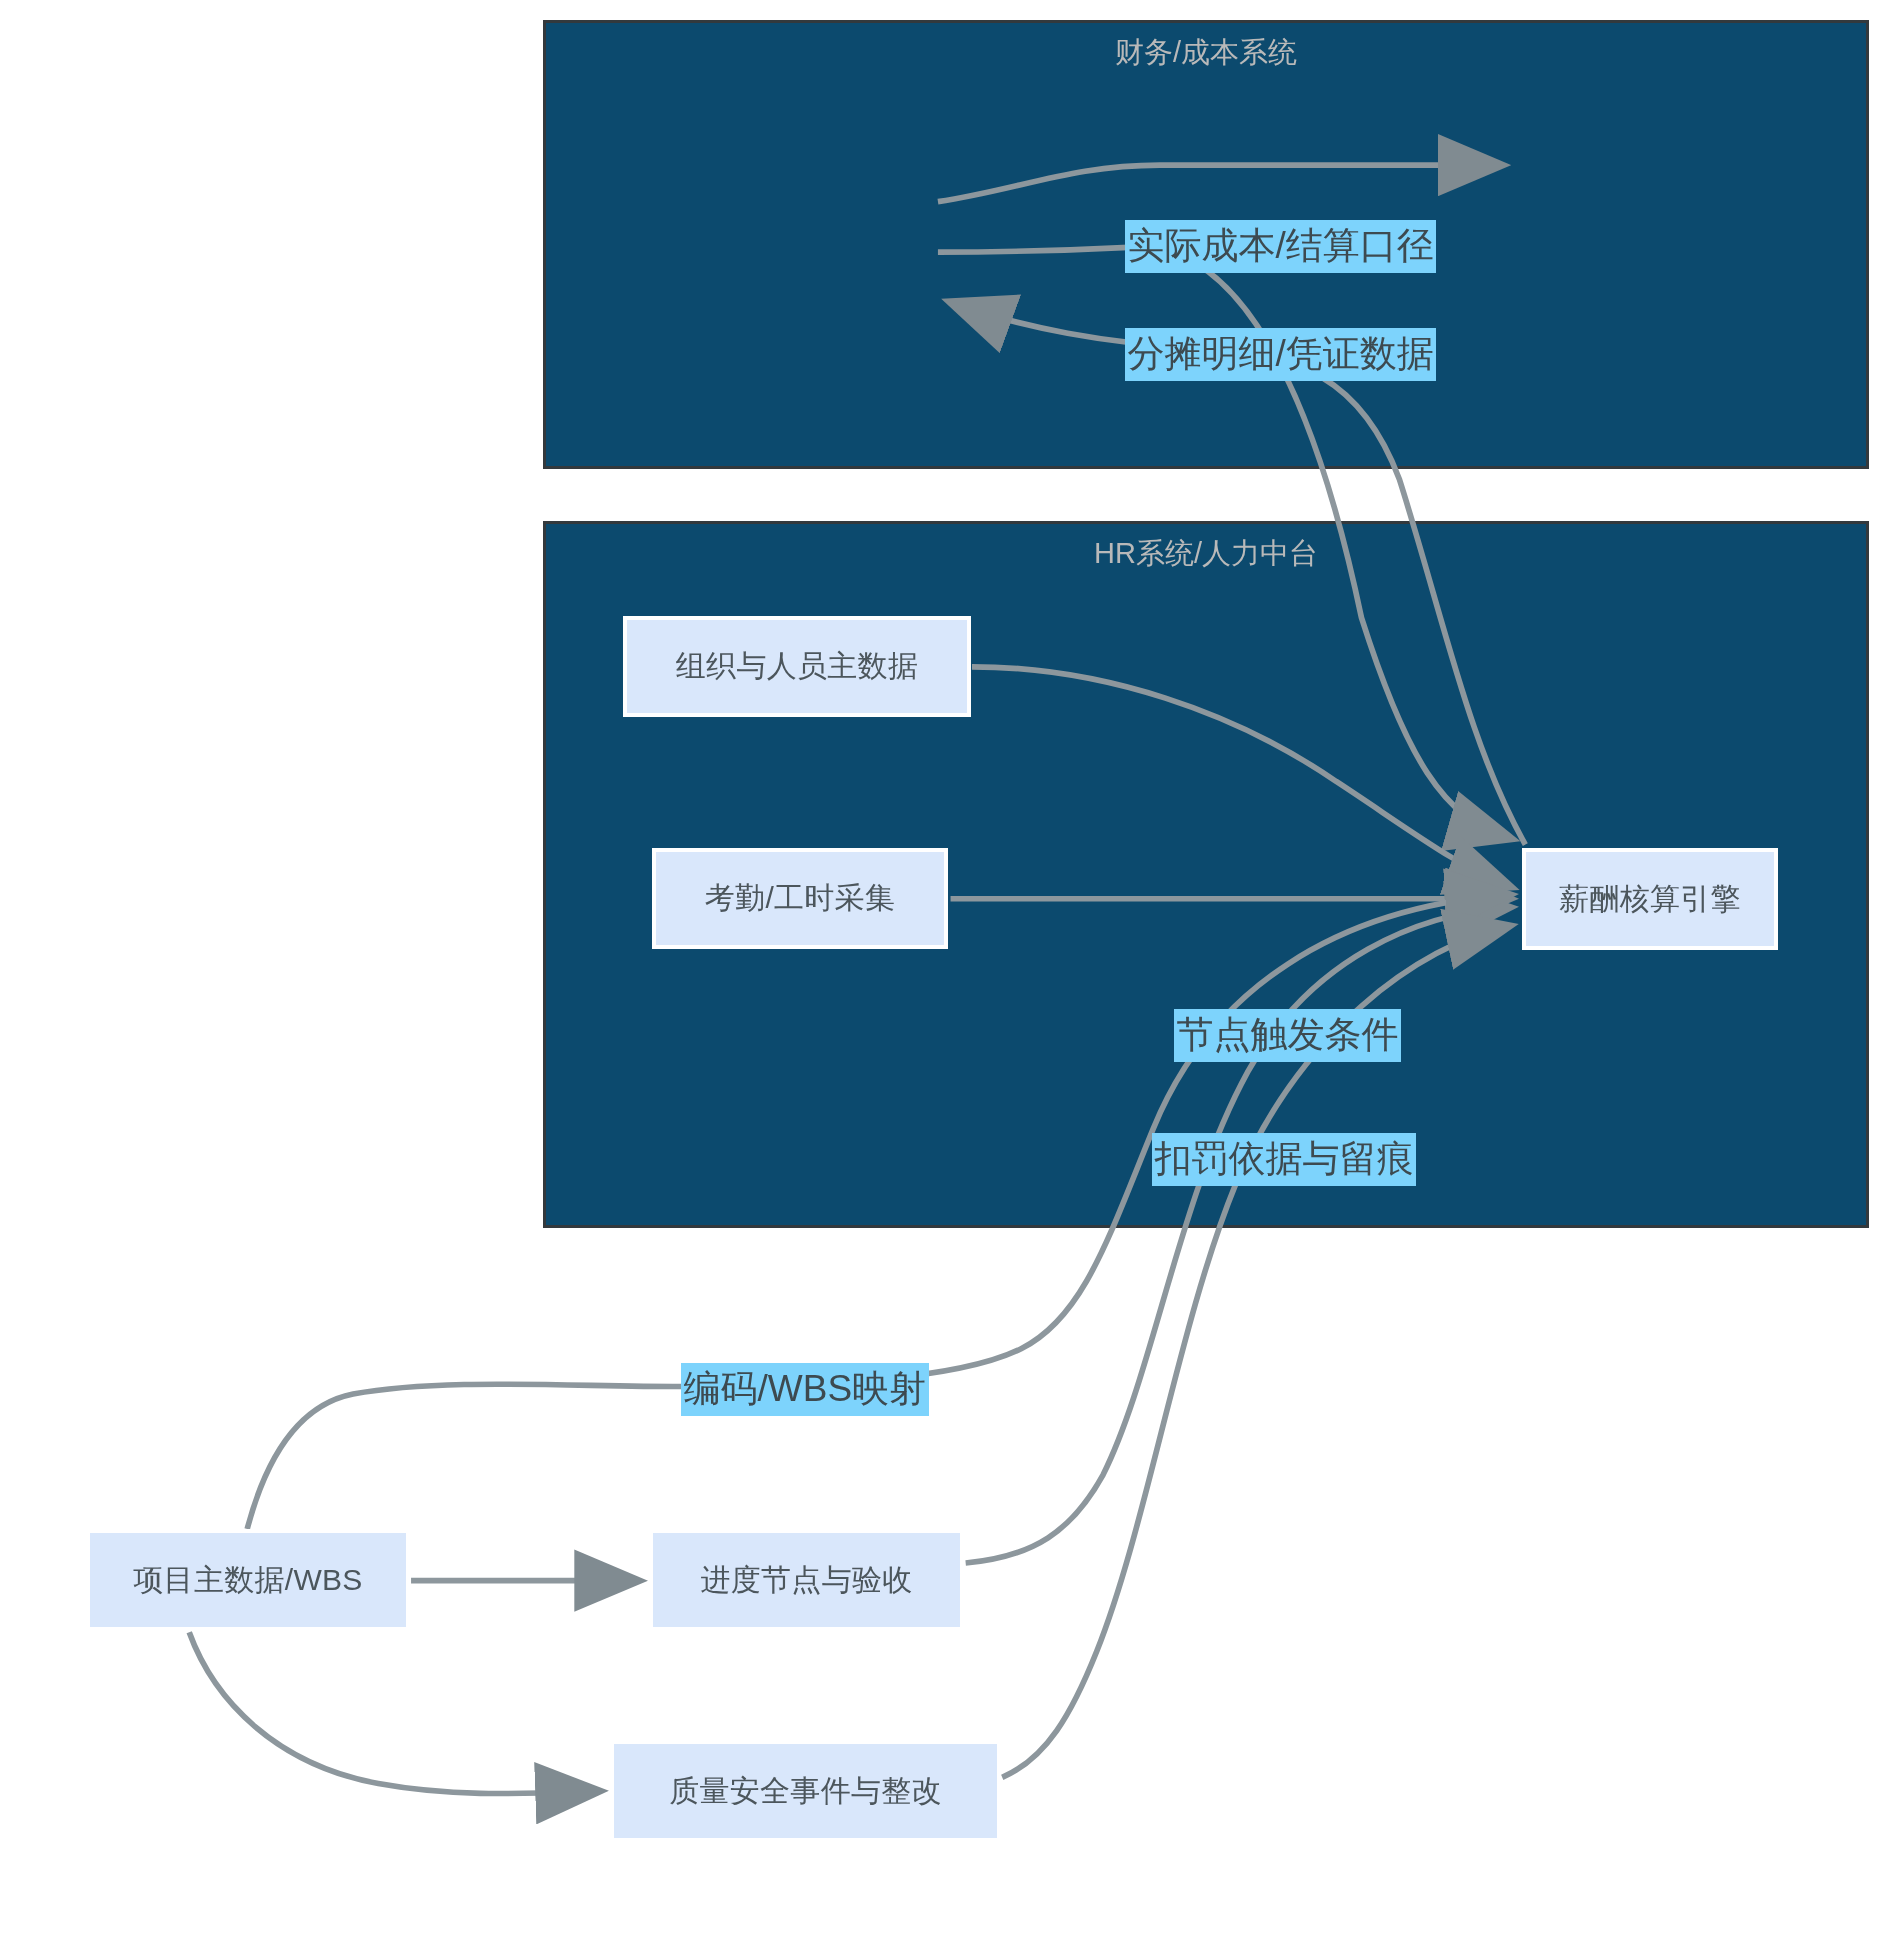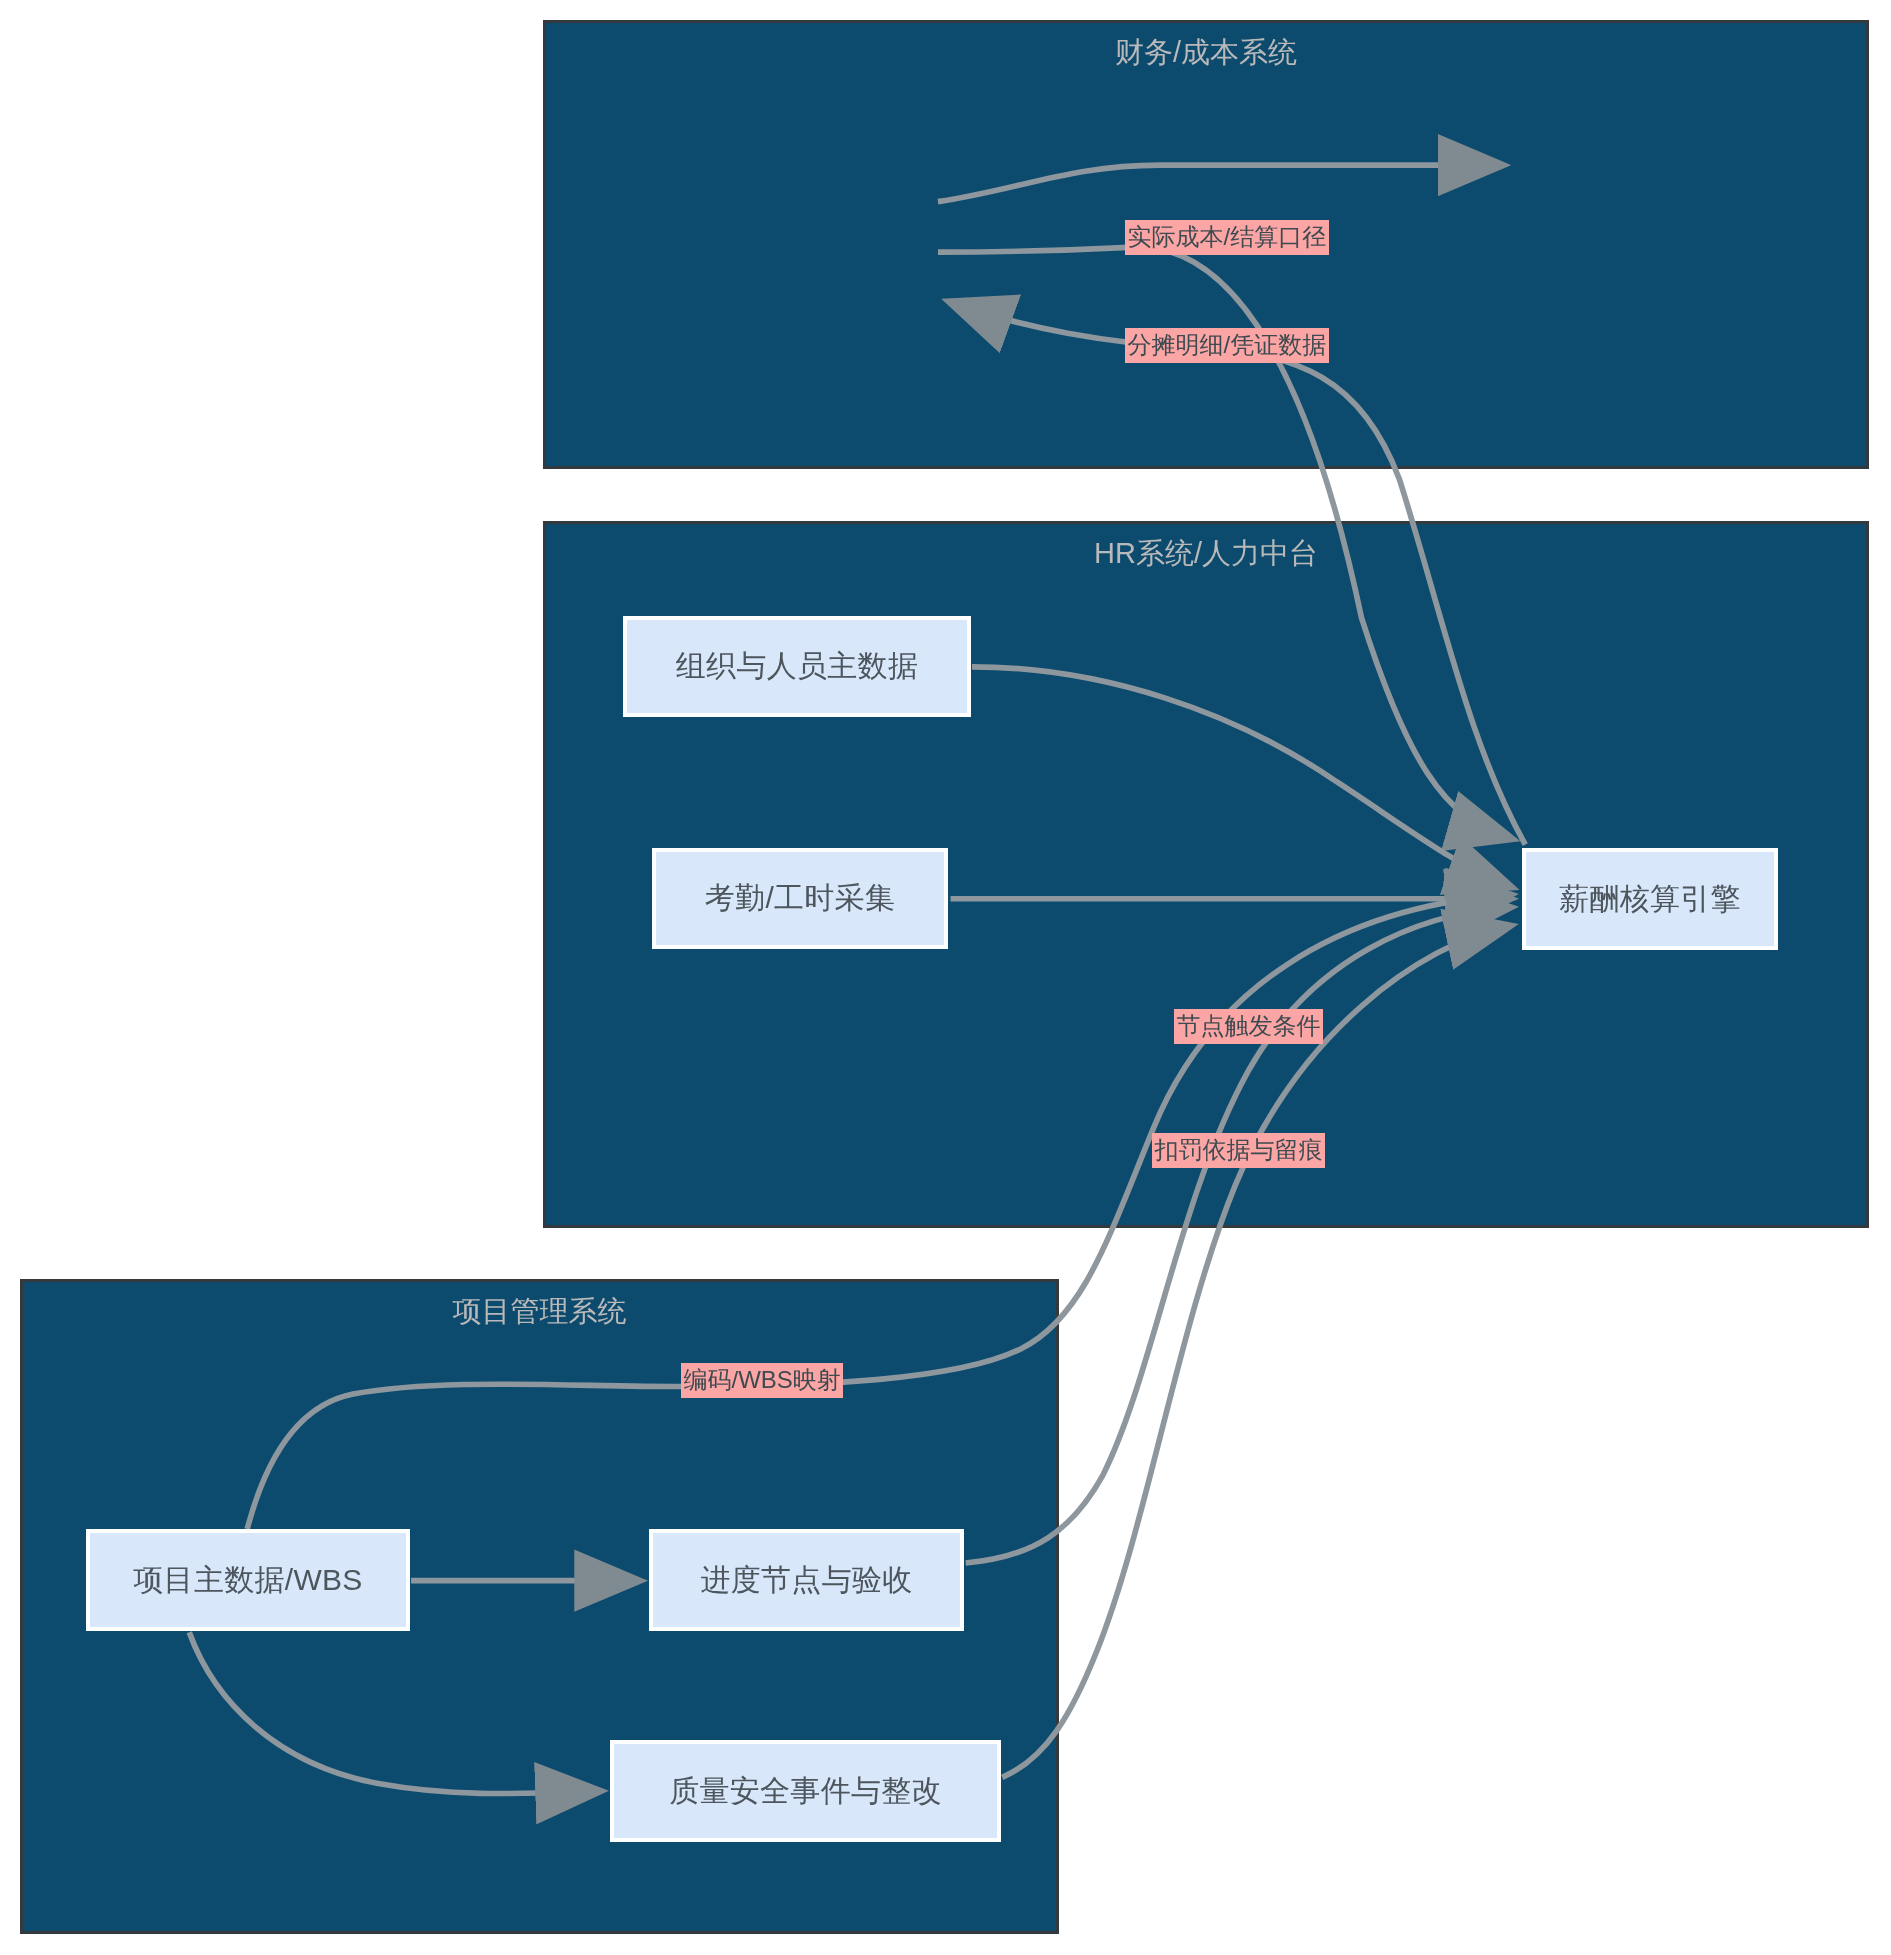--- a/index.html
+++ b/index.html
@@ -11,40 +11,37 @@
   .cluster{position:absolute;background:#0c4a6e;border:3.8px solid #33393d;
            box-sizing:border-box;}
   .cluster-title{position:absolute;width:100%;text-align:center;
            color:#b9b9b9;font-size:29px;line-height:1.1;white-space:nowrap;}
 
   .node{position:absolute;background:#d9e7fb;border:4.4px solid #ffffff;
         box-sizing:border-box;display:flex;align-items:center;
         justify-content:center;color:#4c565c;font-size:30px;
         white-space:nowrap;letter-spacing:0.3px;}
 
-  .edge-label{position:absolute;background:#fca5a5;color:#3d4a50;
-        font-size:24px;line-height:1.35;white-space:nowrap;padding:1.3px 2.5px;
+  .edge-label{position:absolute;background:#7dd3fc;color:#3d4a50;
+        font-size:37px;line-height:1.35;white-space:nowrap;padding:1.3px 2.5px;
         box-sizing:border-box;}
 </style>
 </head>
 <body>
 
 <div id="canvas">
 
   <div class="cluster" style="left:543px;top:20px;width:1326px;height:449px;">
     <div class="cluster-title" style="top:14px;">财务/成本系统</div>
   </div>
 
   <div class="cluster" style="left:543px;top:521px;width:1326px;height:707px;">
     <div class="cluster-title" style="top:14px;">HR系统/人力中台</div>
   </div>
 
-  <div class="cluster" style="left:20px;top:1279px;width:1039px;height:655px;">
-    <div class="cluster-title" style="top:14px;">项目管理系统</div>
-  </div>
 
   <svg id="wires" viewBox="0 0 3000 3102" xmlns="http://www.w3.org/2000/svg">
     <defs>
       <marker id="ah" markerWidth="13" markerHeight="11" refX="11" refY="5.5" orient="auto" markerUnits="strokeWidth">
         <path d="M0,0 L13,5.5 L0,11 z" fill="#808b91"></path>
       </marker>
       <marker id="ah2" markerWidth="13" markerHeight="11" refX="11" refY="5.5" orient="auto" markerUnits="strokeWidth">
         <path d="M0,0 L13,5.5 L0,11 z" fill="#768086"></path>
       </marker>
     </defs>

